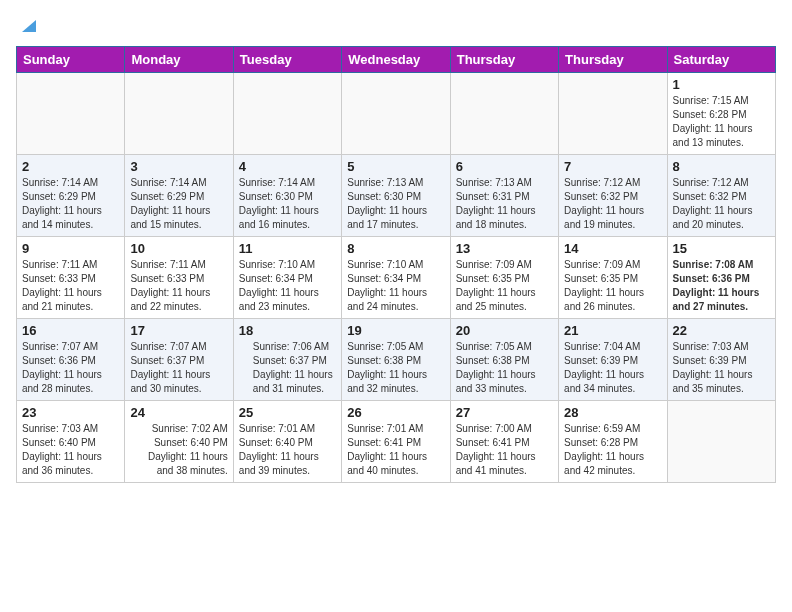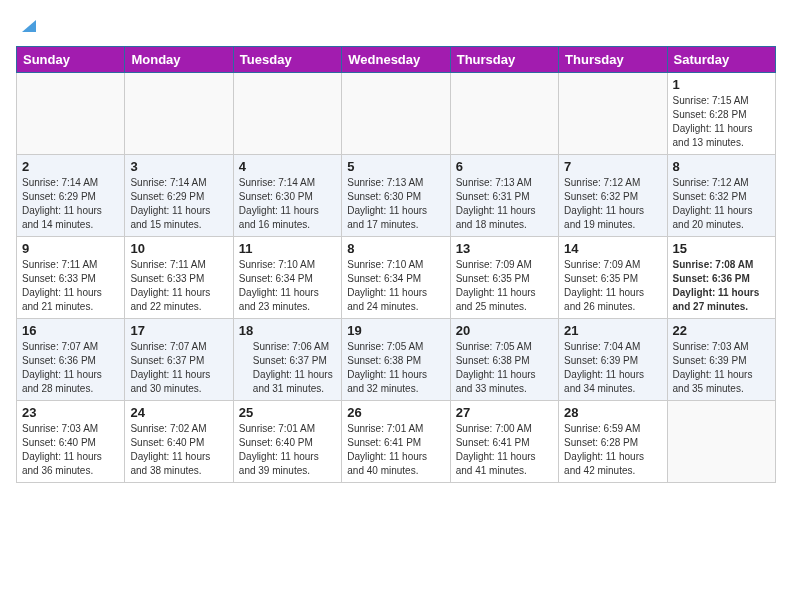--- a/index.html
+++ b/index.html
@@ -286,21 +286,21 @@
       <tr>
         <td>
           <span class="day-num">23</span>
           <div class="day-info" style="white-space: pre-line;">Sunrise: 7:03 AM
 Sunset: 6:40 PM
 Daylight: 11 hours
 and 36 minutes.</div>
         </td>
         <td>
           <span class="day-num">24</span>
-          <div class="day-info" style="white-space: pre-line;">Sunrise: 7:02 AM
+          <div class="day-info" style="white-space: pre-line; text-align: right;">Sunrise: 7:02 AM
 Sunset: 6:40 PM
 Daylight: 11 hours
 and 38 minutes.</div>
         </td>
         <td>
           <span class="day-num">25</span>
           <div class="day-info" style="white-space: pre-line;">Sunrise: 7:01 AM
 Sunset: 6:40 PM
 Daylight: 11 hours
 and 39 minutes.</div>

